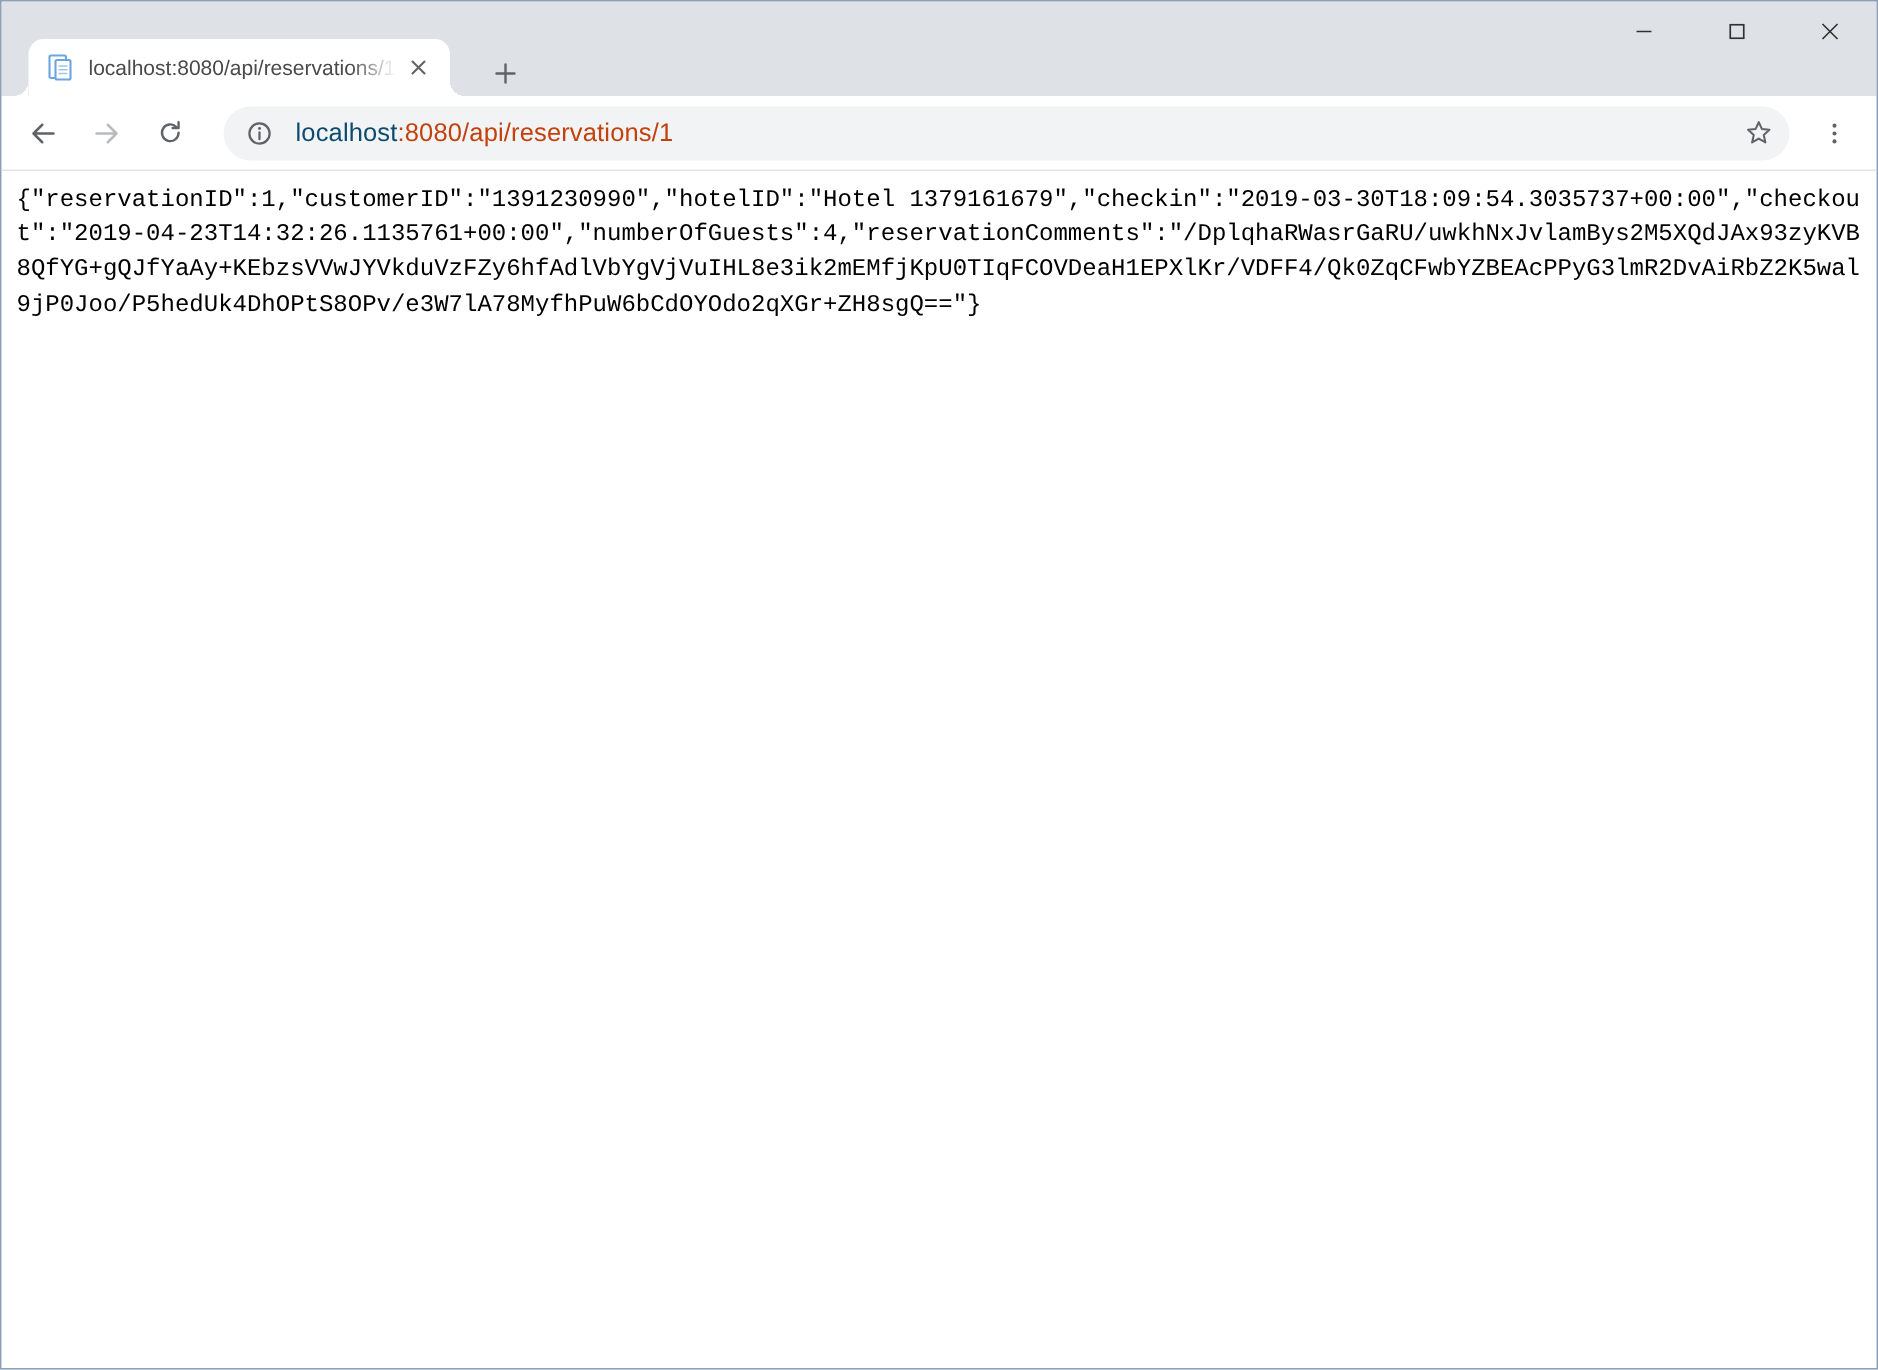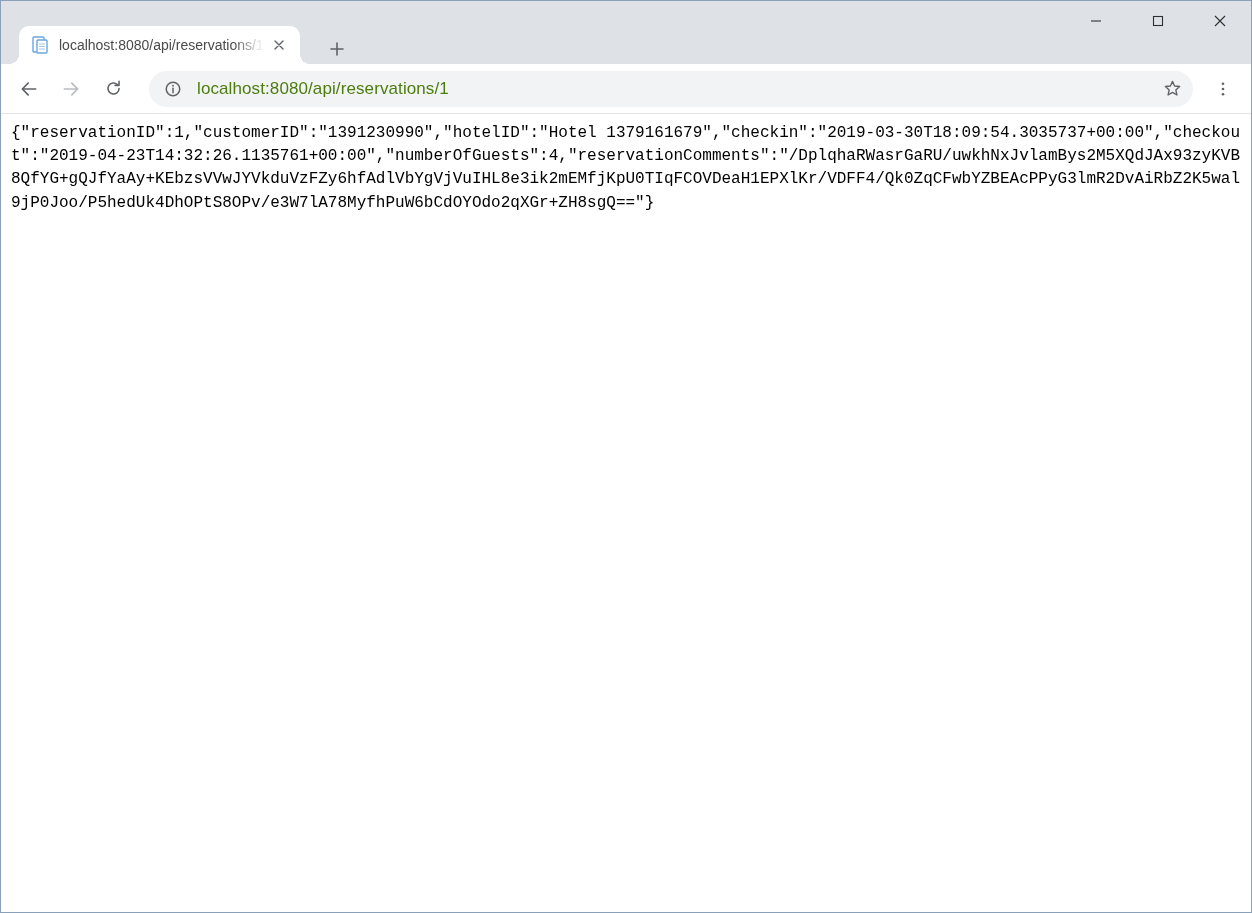--- a/index.html
+++ b/index.html
@@ -139,22 +139,22 @@
     margin-right: 14px;
     flex: 0 0 auto;
   }
   .url {
     flex: 1 1 auto;
     color: #202124;
     white-space: nowrap;
     overflow: hidden;
     letter-spacing: 0.1px;
   }
-  .url .host { color: #4d7c0f; }
-  .url .dim  { color: #4d7c0f; }
+  .url .host { color: #0c4a6e; }
+  .url .dim  { color: #c2410c; }
   .star {
     width: 30px; height: 30px;
     display: flex; align-items: center; justify-content: center;
     color: #5f6368;
     border-radius: 50%;
     flex: 0 0 auto;
   }
   .menu-btn {
     width: 40px; height: 40px;
     display: flex; align-items: center; justify-content: center;

